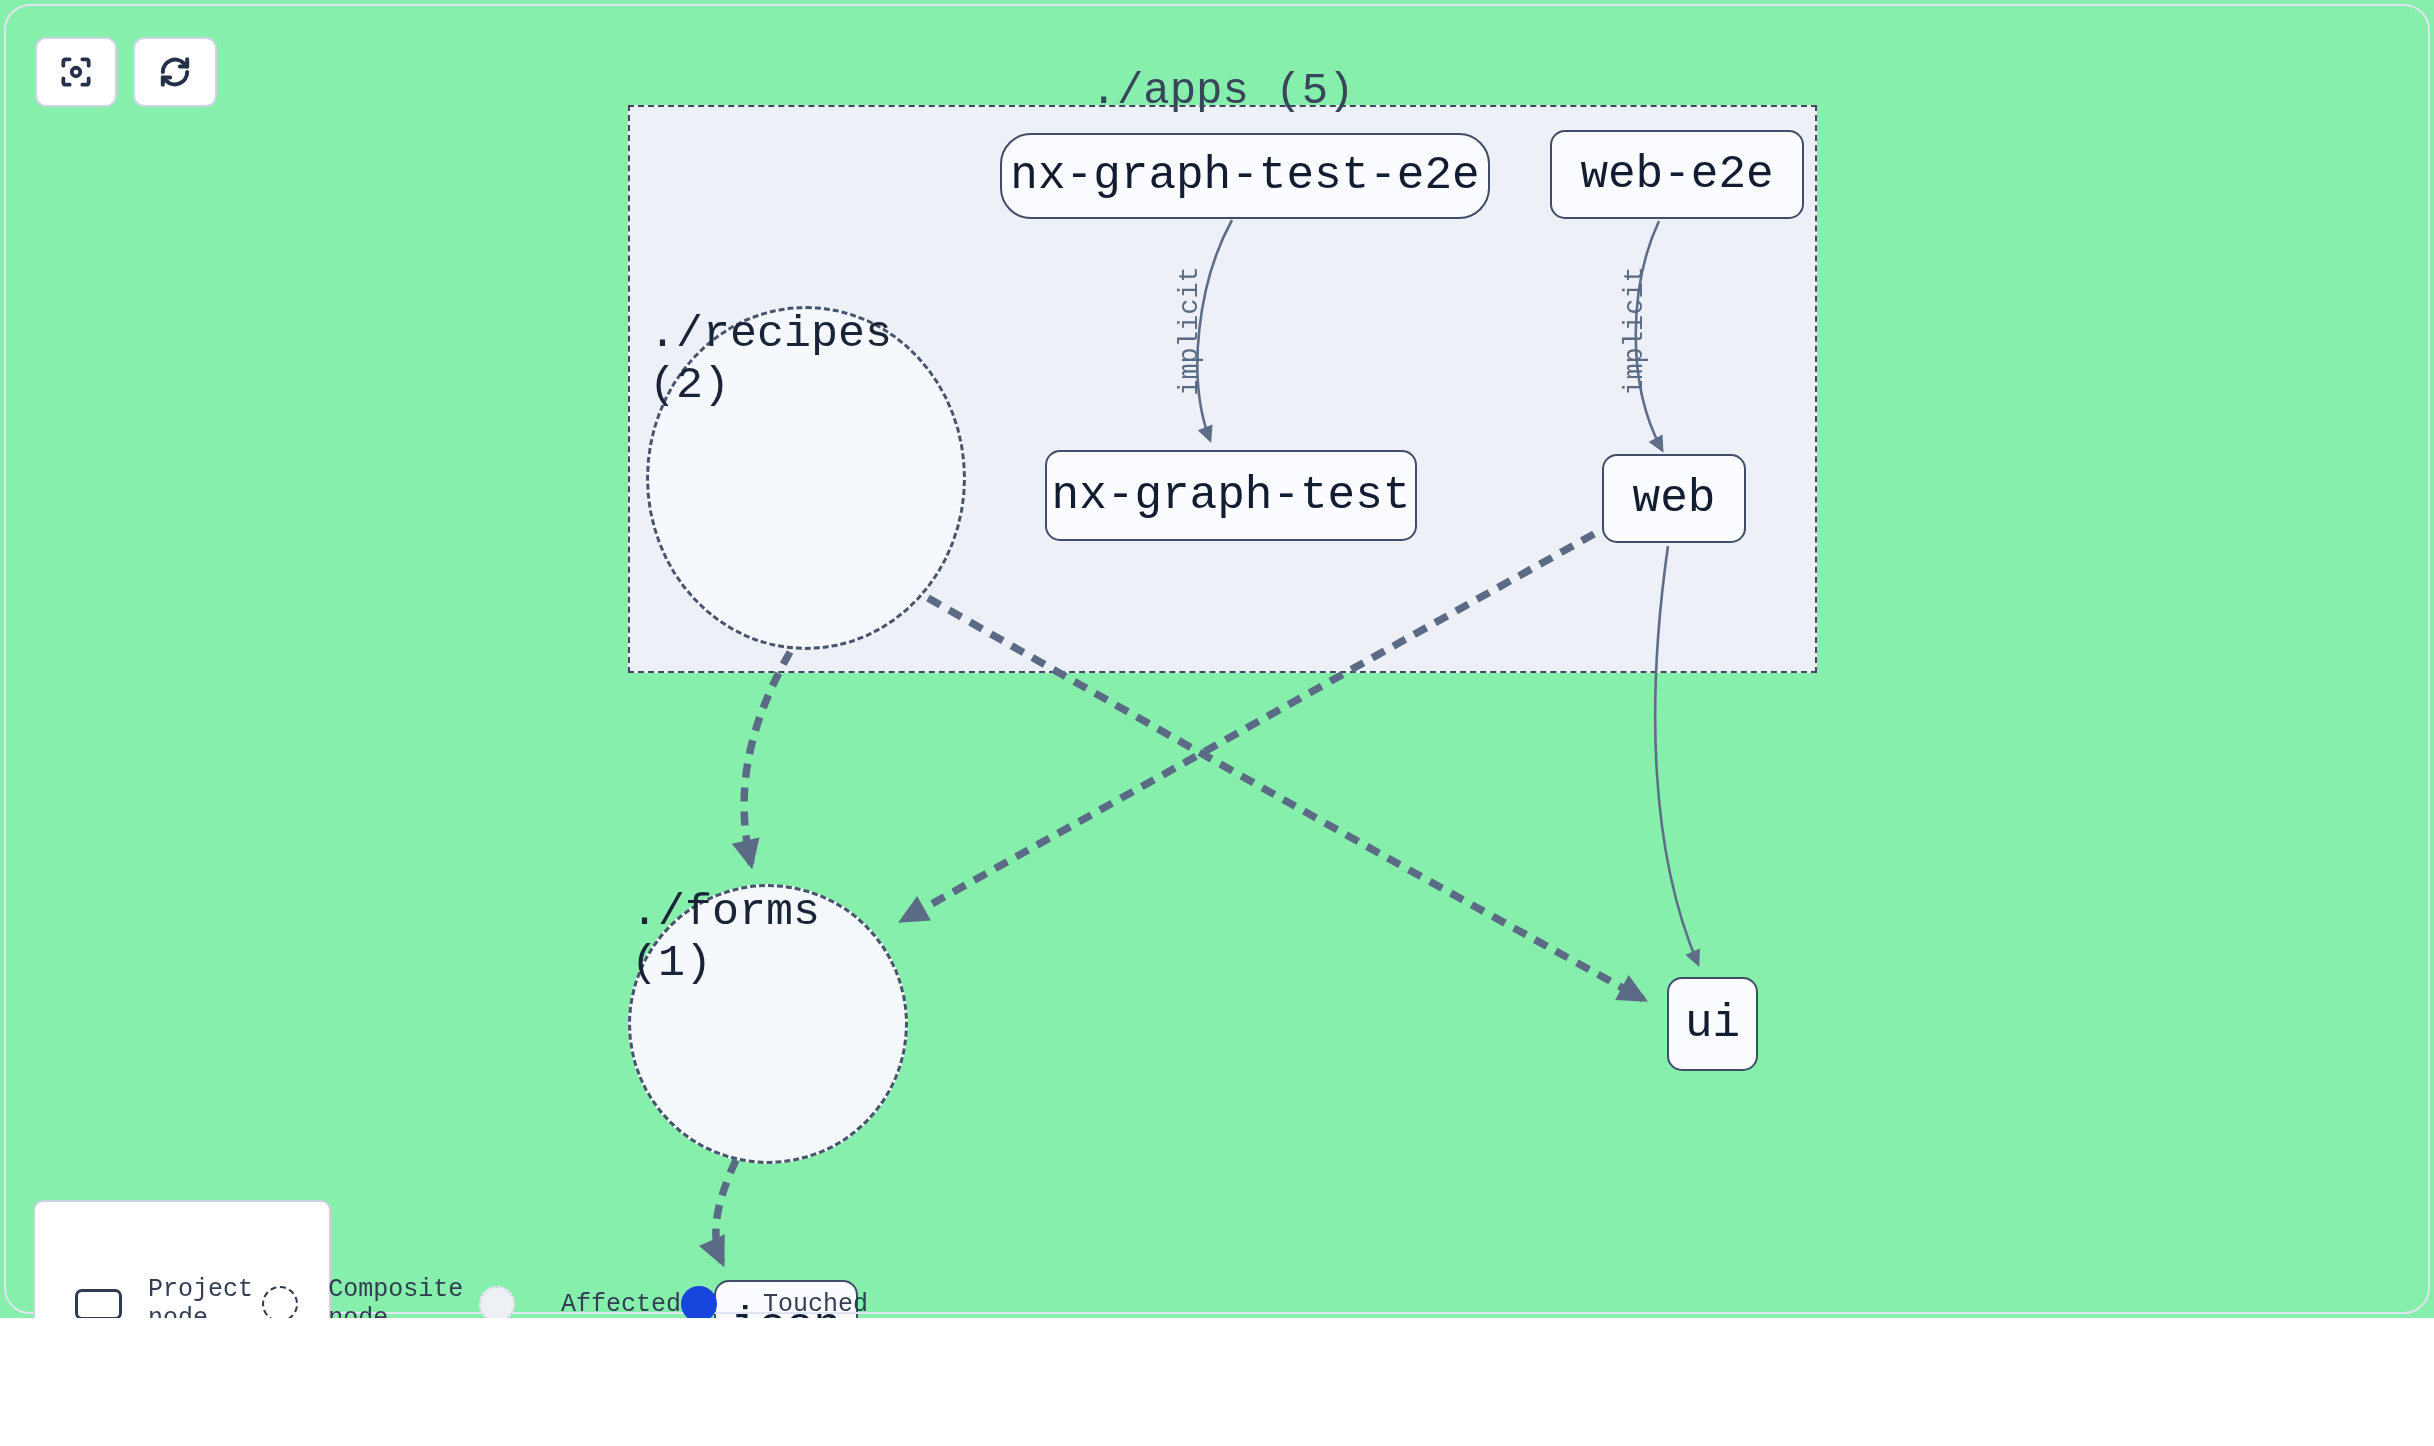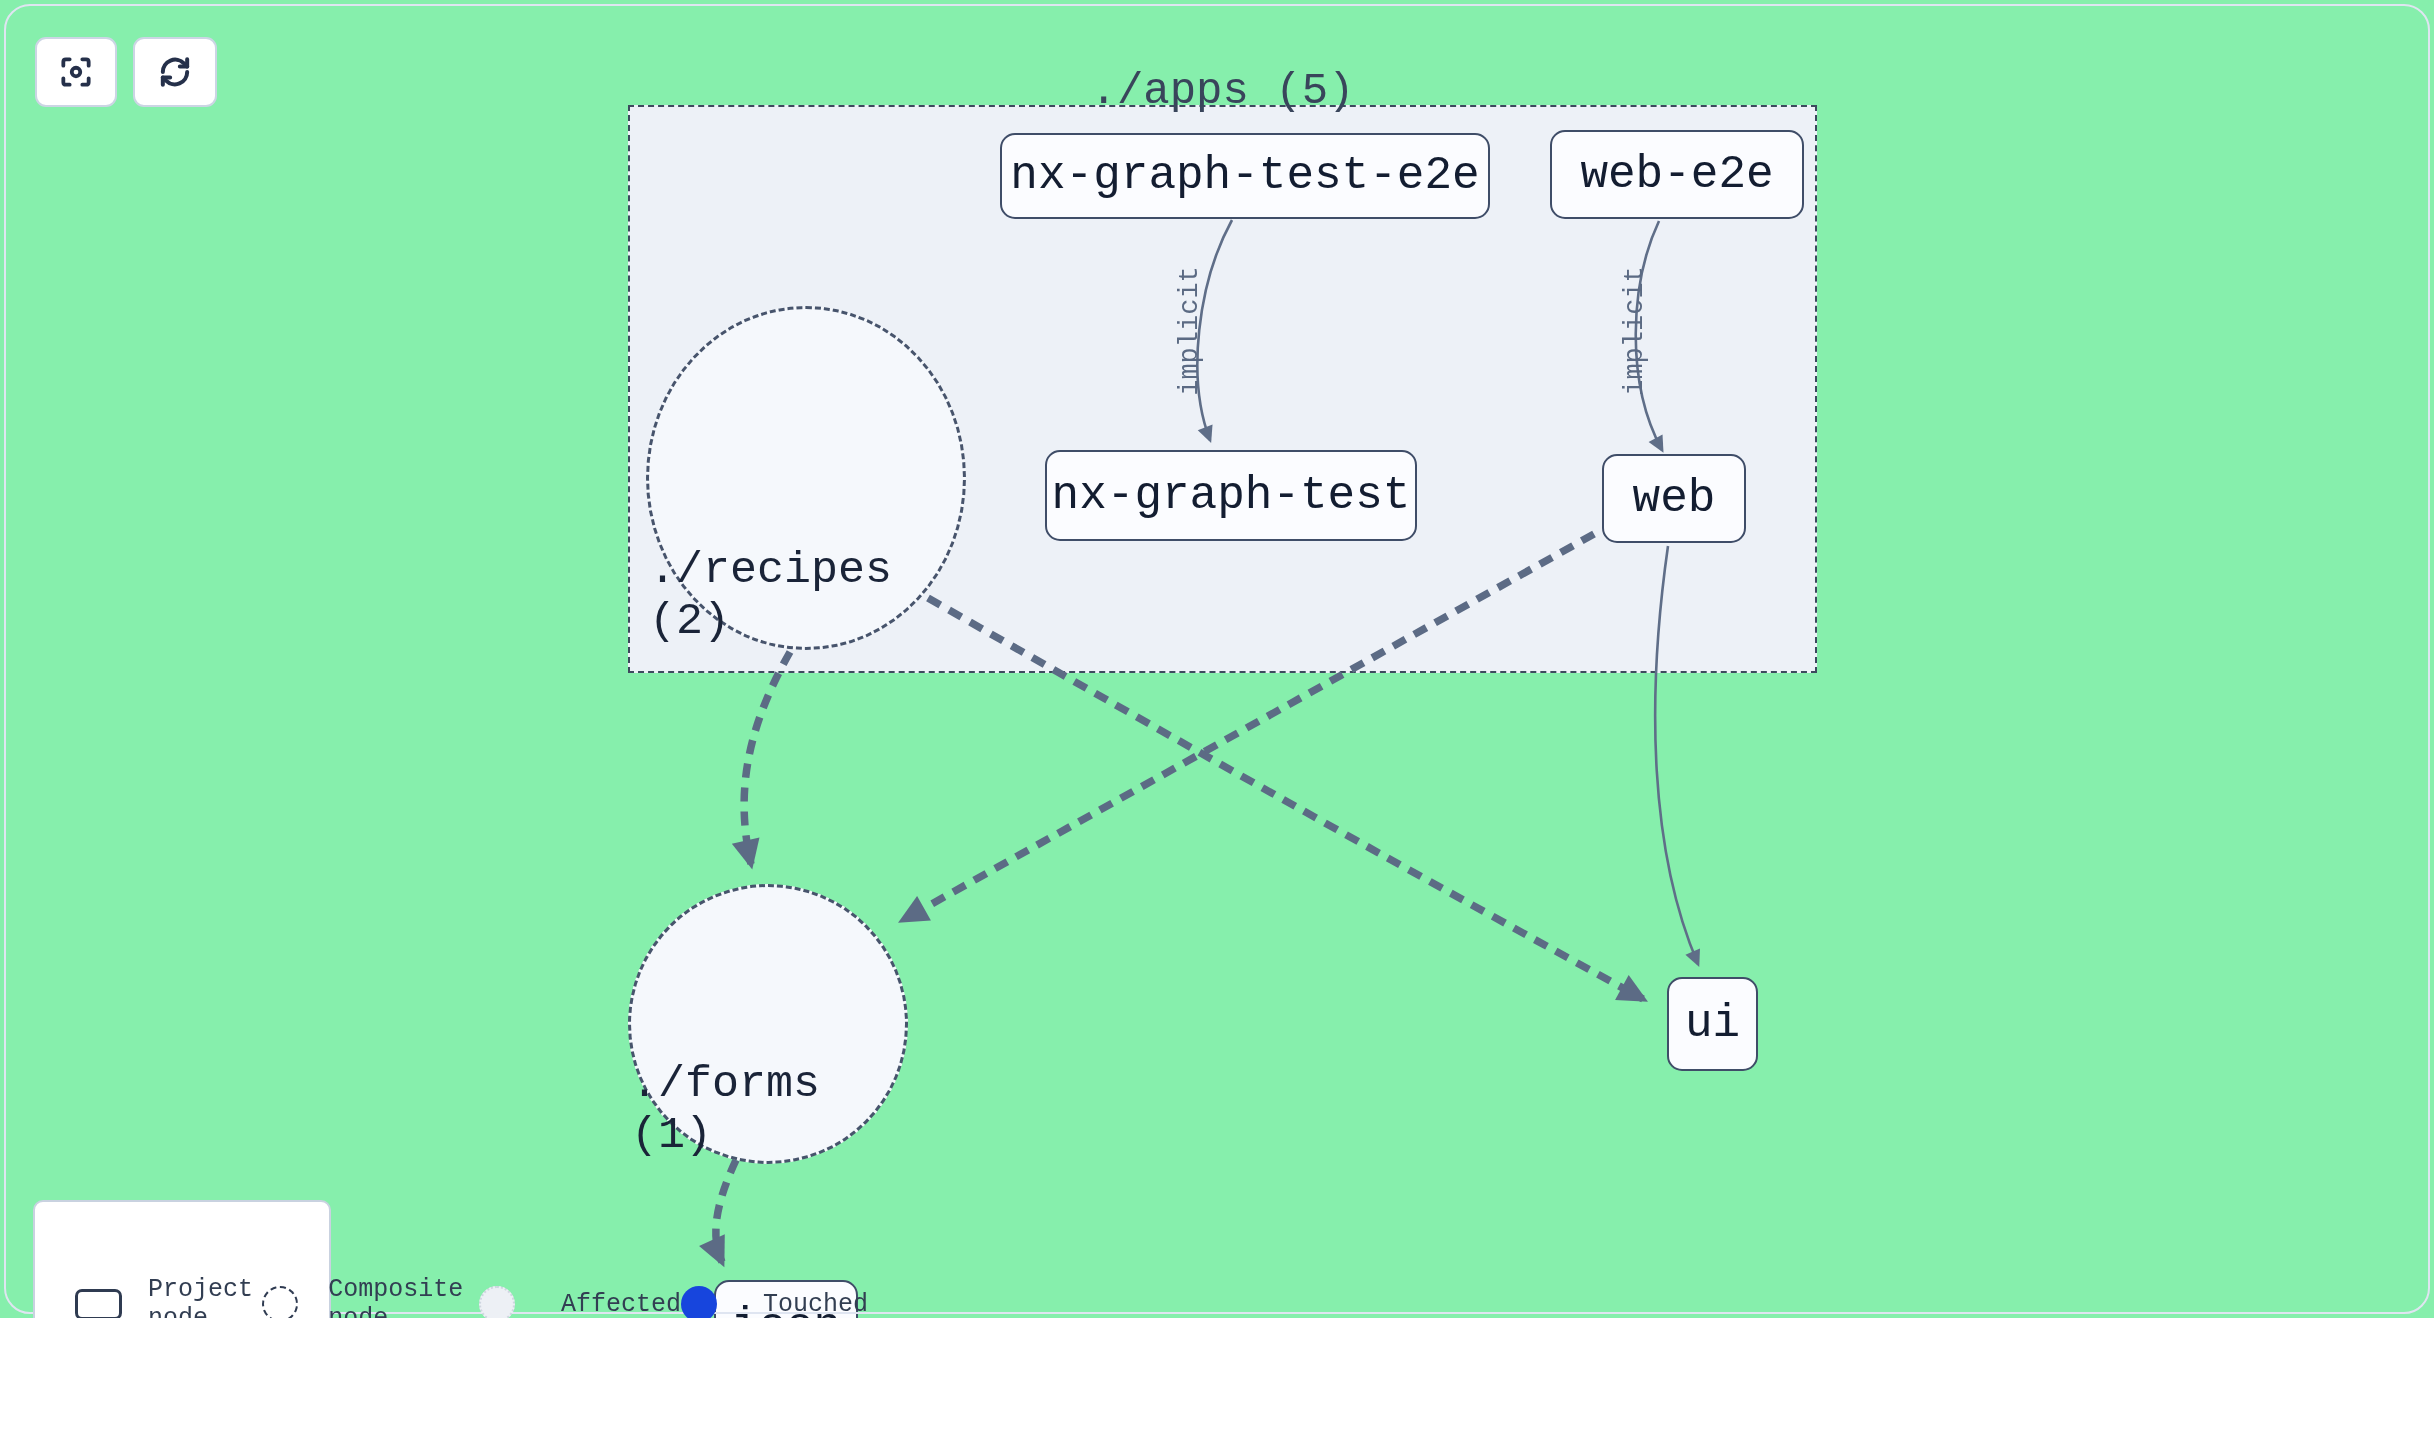--- a/index.html
+++ b/index.html
@@ -18,30 +18,30 @@
   
   .group{position:absolute;background:var(--c-container_fill,#edf1f7);
          border:2px dashed #3d495e;box-sizing:border-box;z-index:1;}
   #group-apps{left:628px;top:105px;width:1189px;height:568px;}
   #group-libs{left:610px;top:868px;width:1162px;height:524px;}
   .group-label{position:absolute;left:50%;bottom:100%;transform:translateX(-50%);
                margin-bottom:-8px;font-size:44px;color:#39455b;white-space:nowrap;line-height:1.1;}
 
   
   .composite{position:absolute;border-radius:50%;background:#f5f8fc;border:3px dashed #47546c;
-             box-sizing:border-box;display:flex;align-items:flex-end;justify-content:center;
+             box-sizing:border-box;display:flex;align-items:flex-start;justify-content:center;
              font-size:45px;color:#1a2438;z-index:2;cursor:pointer;}
   #node-recipes{left:646px;top:306px;width:320px;height:344px;}
   #node-forms{left:628px;top:884px;width:280px;height:280px;}
 
   
   .pnode{position:absolute;background:#fbfcff;border:2.5px solid #3f4d68;border-radius:15px;
          box-sizing:border-box;display:flex;align-items:center;justify-content:center;
          font-size:46px;color:#131d31;z-index:5;cursor:pointer;white-space:nowrap;}
-  #node-nx-graph-test-e2e{left:1000px;top:133px;width:490px;height:86px;}
+  #node-nx-graph-test-e2e{left:1000px;top:133px;width:490px;height:86px;border-radius:31px;}
   #node-web-e2e{left:1550px;top:130px;width:254px;height:89px;}
   #node-nx-graph-test{left:1045px;top:450px;width:372px;height:91px;}
   #node-web{left:1602px;top:454px;width:144px;height:89px;}
   #node-ui{left:1667px;top:977px;width:91px;height:94px;}
   #node-icon{left:714px;top:1280px;width:144px;height:93px;}
 
   
   svg.edges{position:absolute;left:0;top:0;z-index:3;}
   .edge-thin{fill:none;stroke:#5f6e88;stroke-width:2.6;marker-end:url(#arrowS);pointer-events:stroke;}
   .edge-thick{fill:none;stroke:var(--c-edge,#5c6b85);stroke-width:7.5;stroke-dasharray:14 10;

